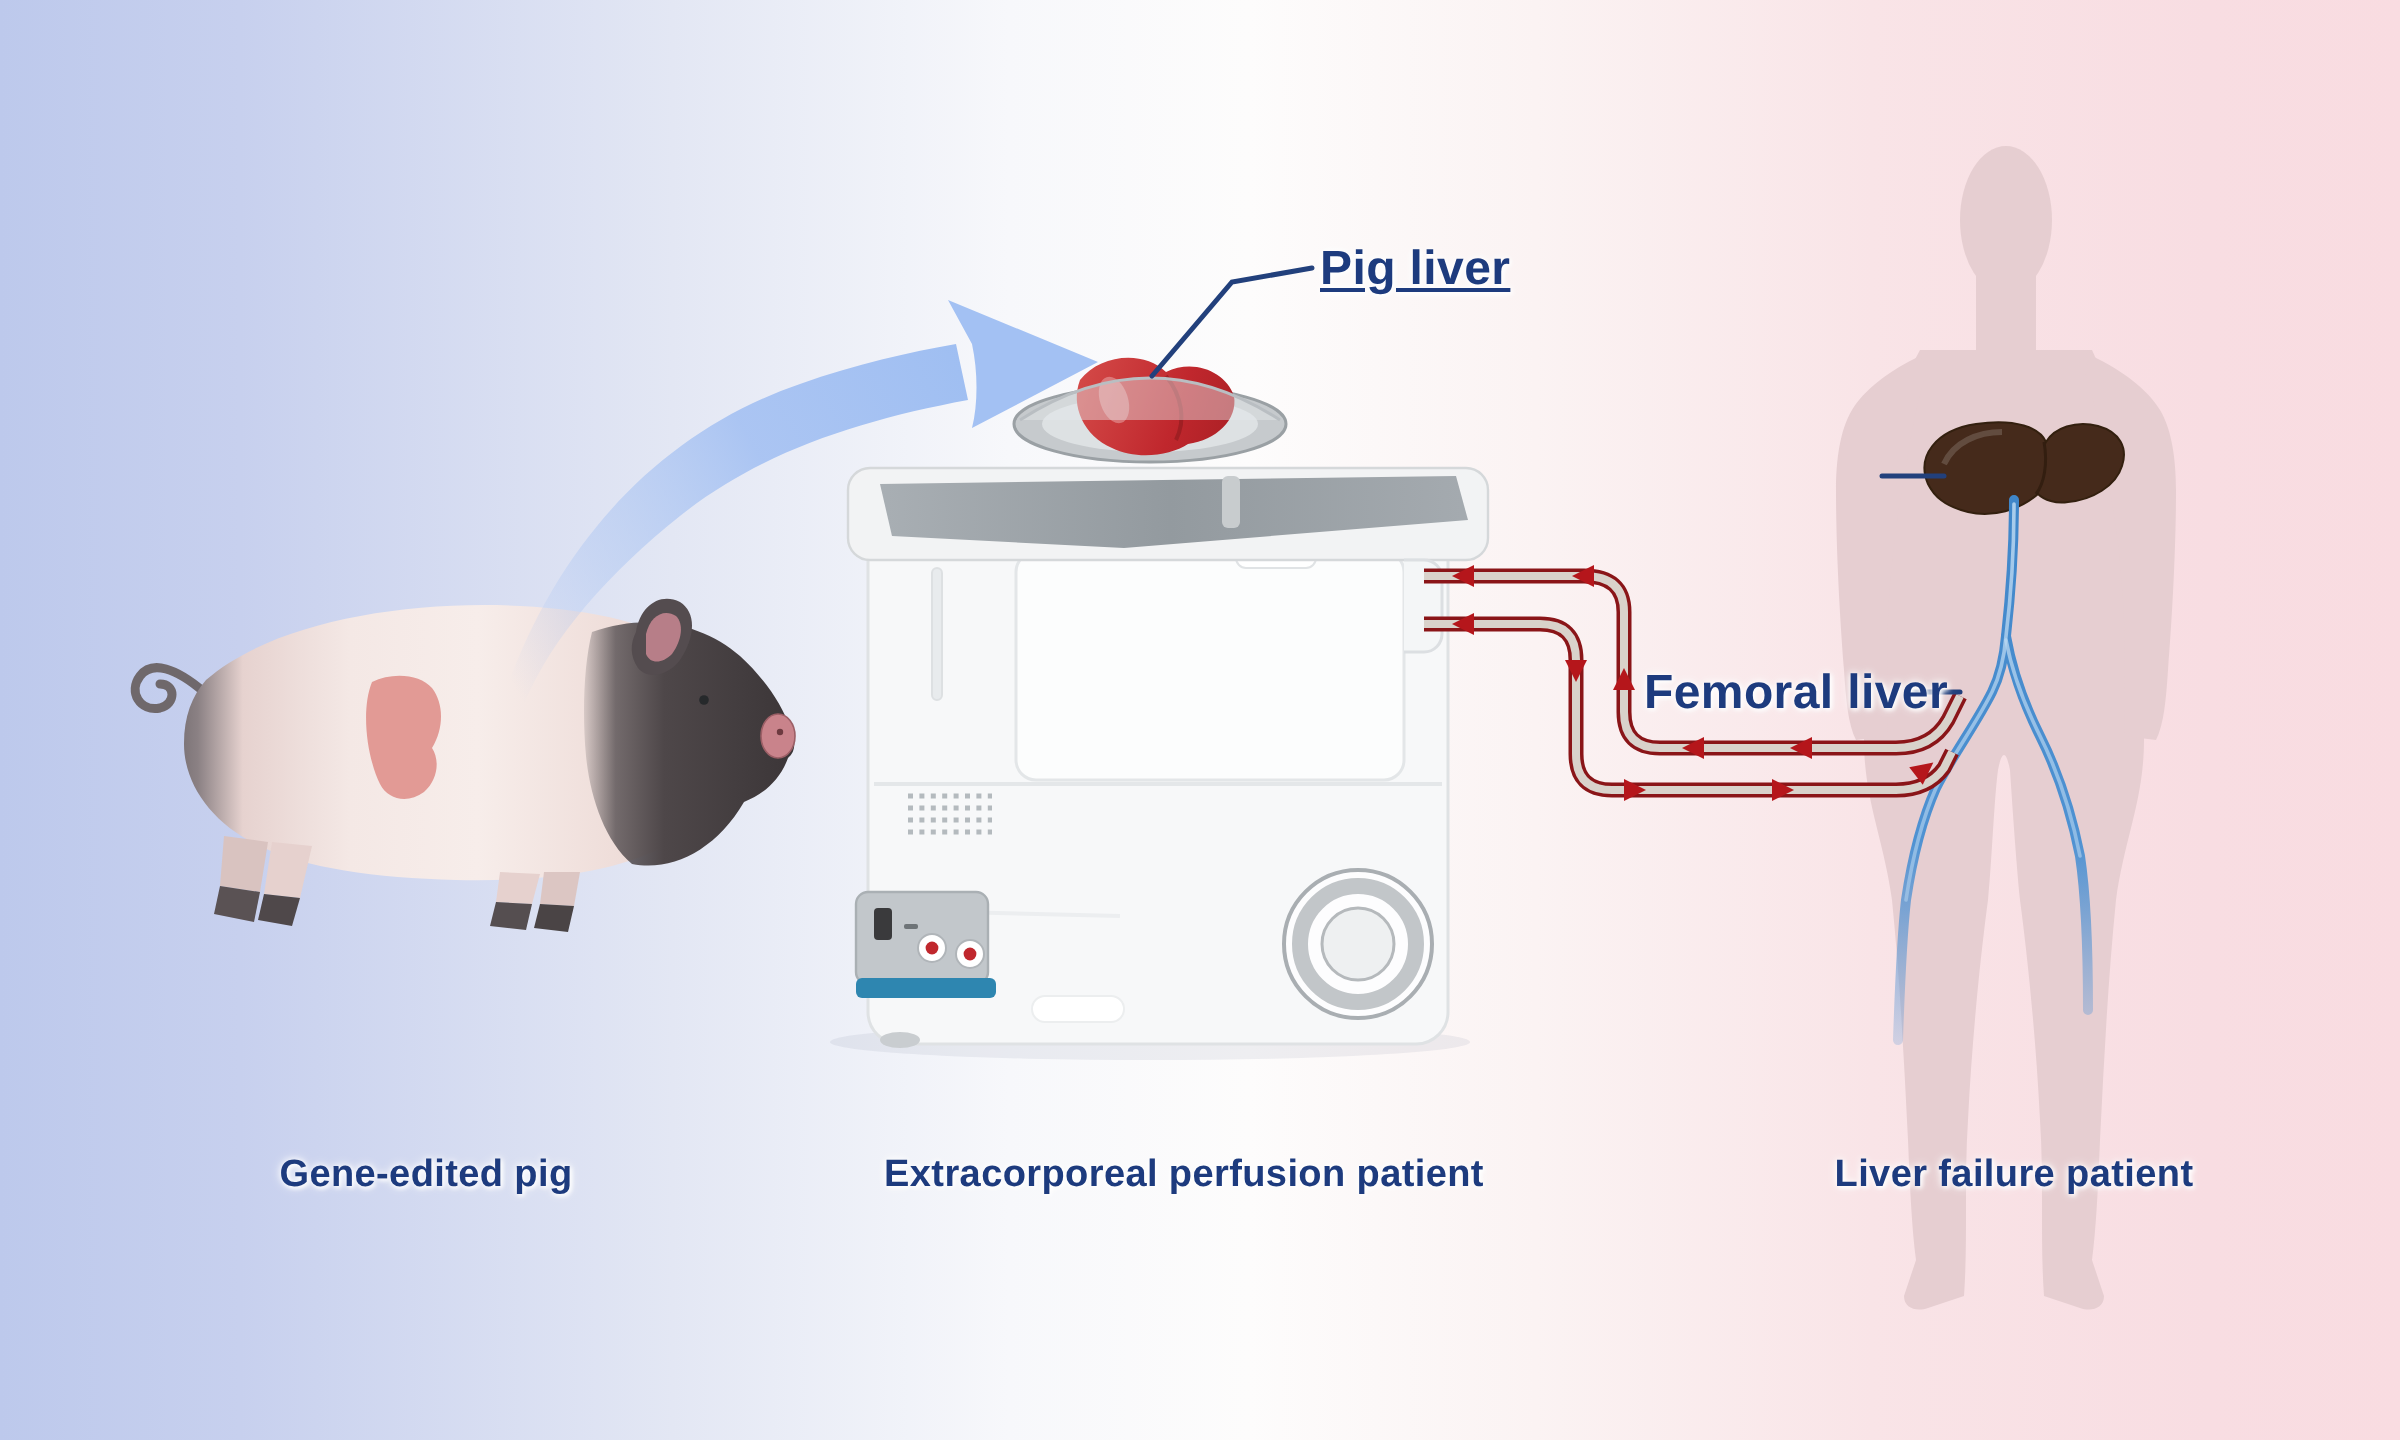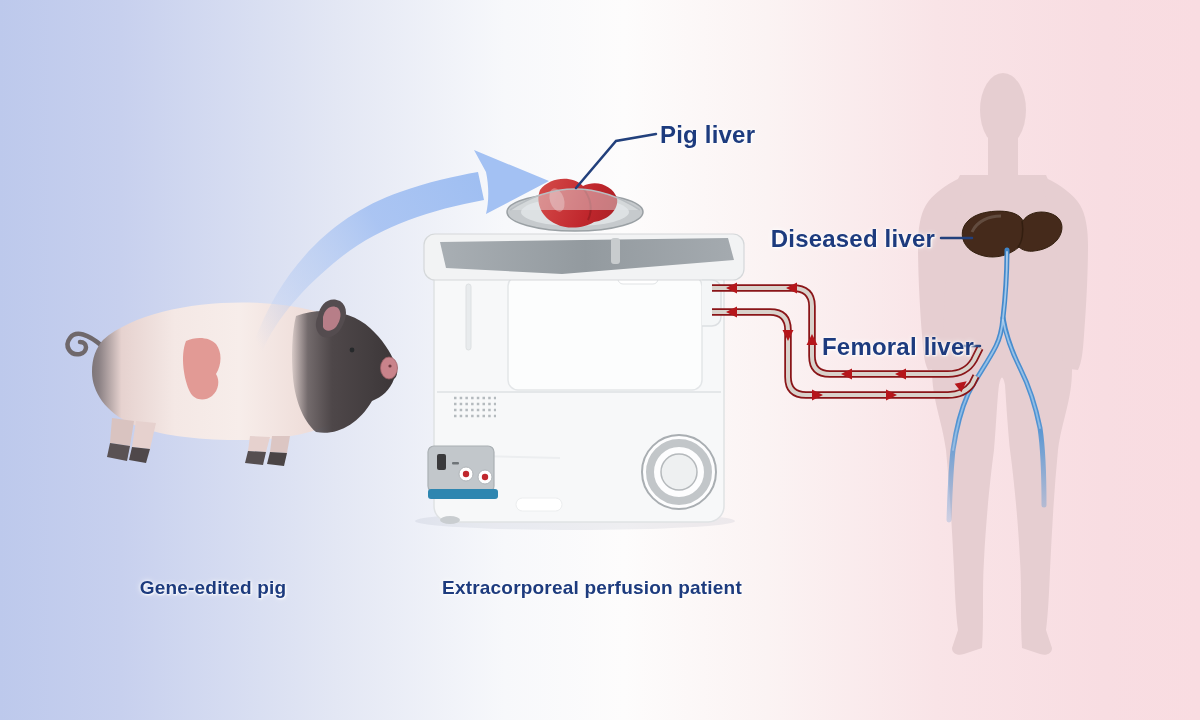--- a/index.html
+++ b/index.html
@@ -189,20 +189,20 @@
       <path fill="#a3c1f3" d="M 474,150 L 549,181 L 486,214 C 489,202 489,186 486,172 Z"></path>
     </g>
 
     <g stroke="#22407c" stroke-width="2.5" fill="none" stroke-linecap="round">
       <path d="M 656,134 L 616,141 L 576,188"></path>
       <path d="M 941,238 L 972,238"></path>
       <path d="M 957,346 L 980,346"></path>
     </g>
   </svg>
 
-  <div class="lbl ann" style="left:660px;top:121px;">Pig liver</div>
-  <div class="lbl ann" style="left:935px;top:225px;transform:translateX(-100%);">Diseased liver</div>
+  <div class="lbl ann" style="left:660px;top:121px;text-decoration:underline;">Pig liver</div>
   <div class="lbl ann" style="left:822px;top:333px;">Femoral liver</div>
 
   <div class="lbl cap" style="left:213px;top:577px;">Gene-edited pig</div>
   <div class="lbl cap" style="left:592px;top:577px;">Extracorporeal perfusion patient</div>
+  <div class="lbl cap" style="left:1007px;top:577px;">Liver failure patient</div>
 
 </div>
 
 </body></html>

